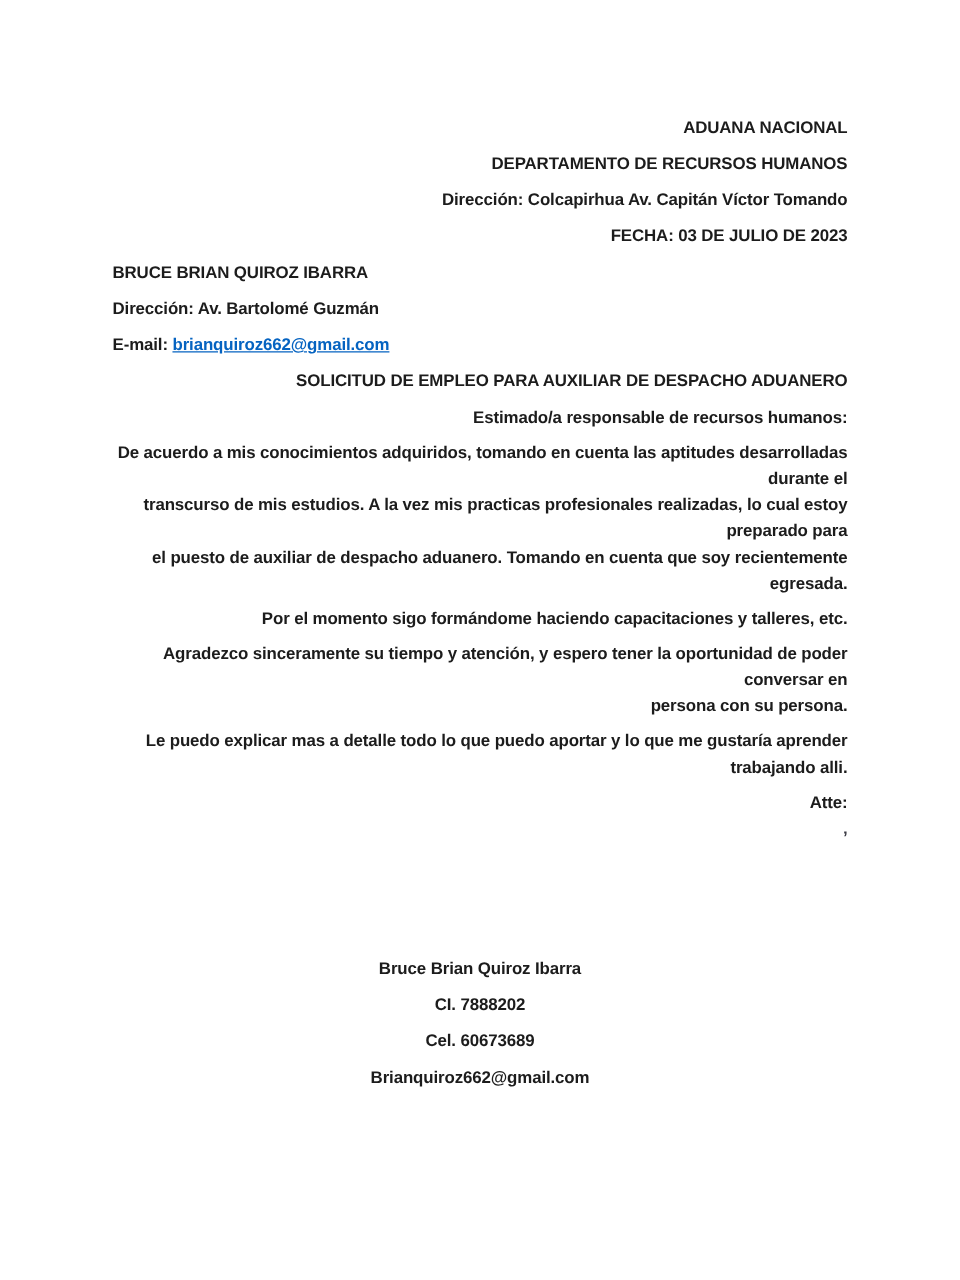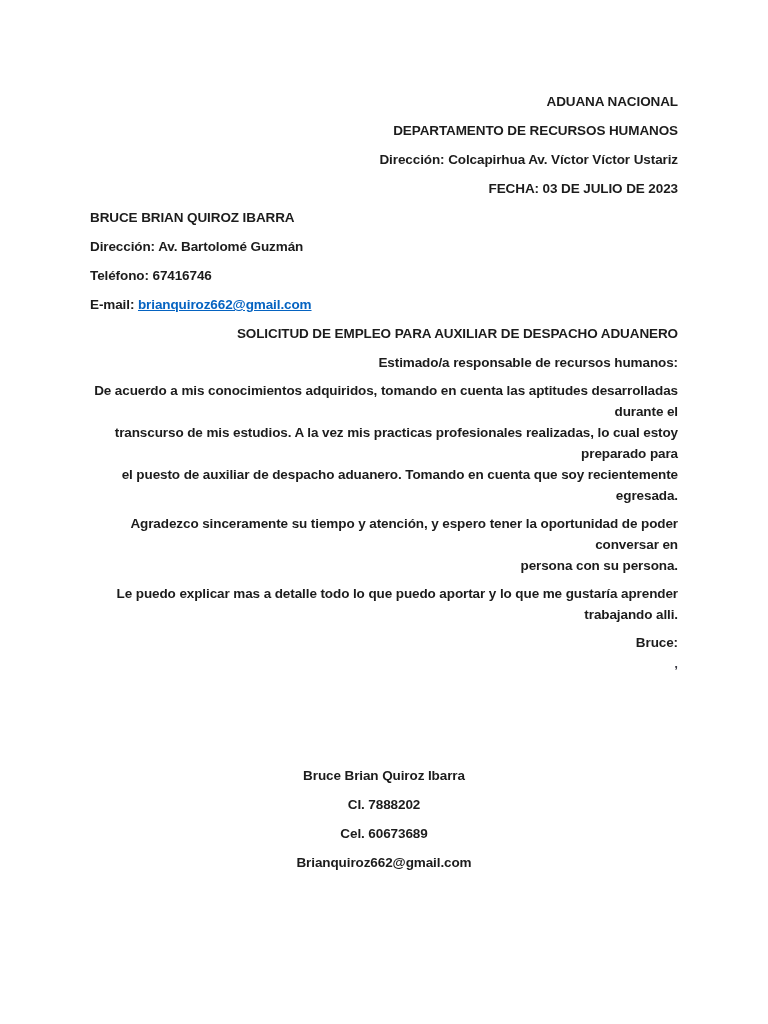--- a/index.html
+++ b/index.html
@@ -31,42 +31,42 @@
   .sig p { margin: 0 0 8px 0; }
 </style>
 </head>
 <body>
 
 <div class="page">
 
   <div class="hdr">
     <p>ADUANA NACIONAL</p>
     <p>DEPARTAMENTO DE RECURSOS HUMANOS</p>
-    <p>Dirección: Colcapirhua Av. Víctor Víctor Ustariz</p>
+    <p>Dirección: Colcapirhua Av. Capitán Víctor Tomando</p>
     <p>FECHA: 03 DE JULIO DE 2023</p>
   </div>
 
   <div class="sender">
     <p>BRUCE BRIAN QUIROZ IBARRA</p>
     <p>Dirección: Av. Bartolomé Guzmán</p>
-    <p>Teléfono: 67416746</p>
     <p><span>E-mail: </span><a class="email-link">brianquiroz662@gmail.com</a></p>
   </div>
 
   <div class="subject">SOLICITUD DE EMPLEO PARA AUXILIAR DE DESPACHO ADUANERO</div>
 
   <div class="body-block">
     <p>Estimado/a responsable de recursos humanos:</p>
     <p>De acuerdo a mis conocimientos adquiridos, tomando en cuenta las aptitudes desarrolladas durante el
 transcurso de mis estudios. A la vez mis practicas profesionales realizadas, lo cual estoy preparado para
 el puesto de auxiliar de despacho aduanero. Tomando en cuenta que soy recientemente egresada.</p>
+    <p>Por el momento sigo formándome haciendo capacitaciones y talleres, etc.</p>
     <p>Agradezco sinceramente su tiempo y atención, y espero tener la oportunidad de poder conversar en
 persona con su persona.</p>
     <p>Le puedo explicar mas a detalle todo lo que puedo aportar y lo que me gustaría aprender trabajando alli.</p>
-    <p>Bruce:</p>
+    <p>Atte:</p>
     <p class="mark-line">’</p>
   </div>
 
   <div class="sig">
     <p>Bruce Brian Quiroz Ibarra</p>
     <p>CI. 7888202</p>
     <p>Cel. 60673689</p>
     <p>Brianquiroz662@gmail.com</p>
   </div>
 

